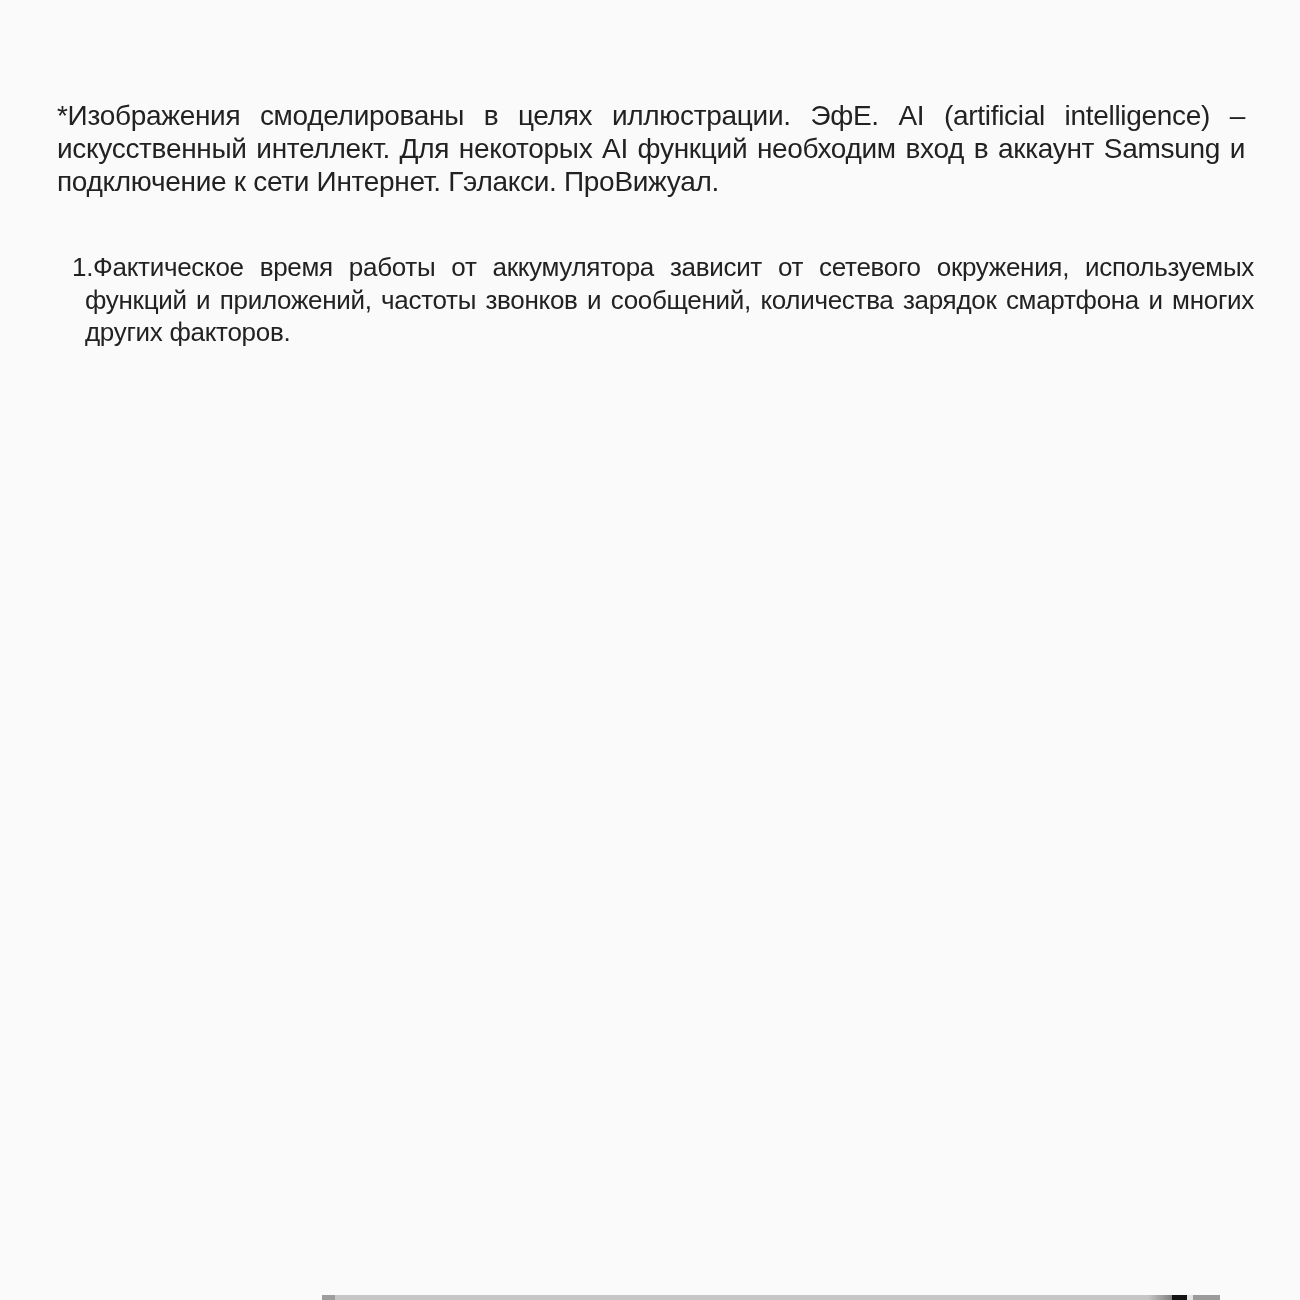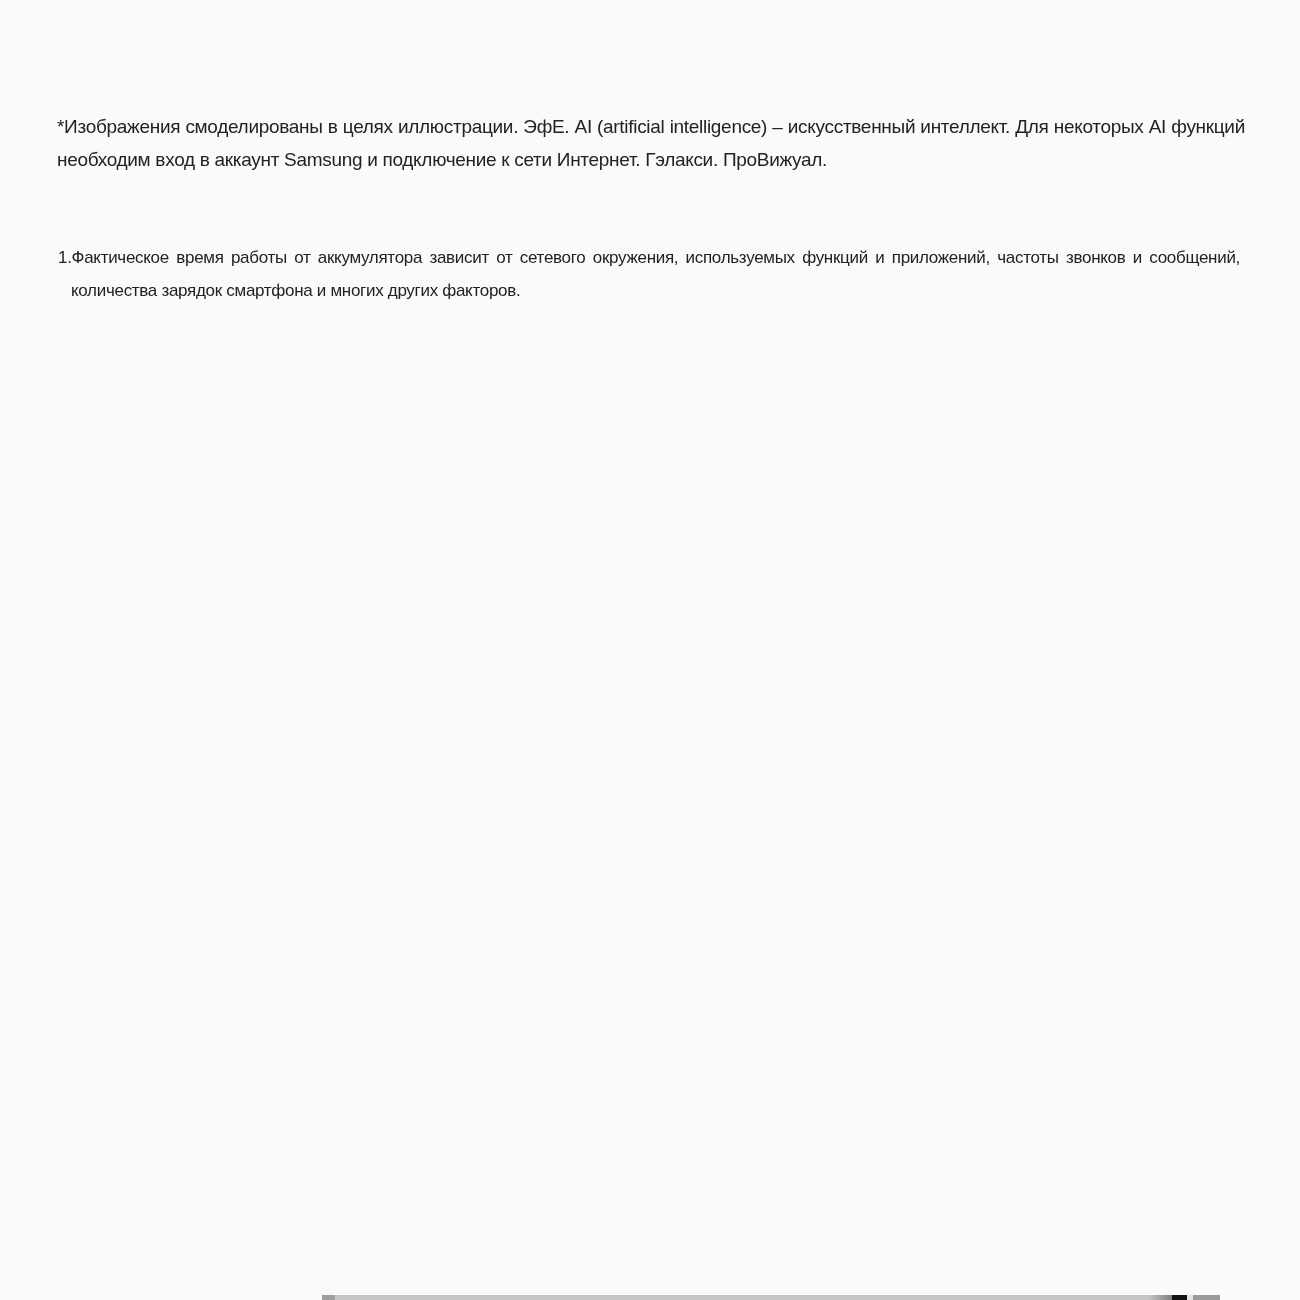--- a/index.html
+++ b/index.html
@@ -22,33 +22,33 @@
     height: 1300px;
     position: relative;
     overflow: hidden;
     background: var(--page-bg);
     font-family: "Liberation Sans", sans-serif;
     color: var(--text);
   }
   .disclaimer {
     position: absolute;
     left: 57px;
-    top: 92px;
+    top: 72px;
     width: 1188px;
-    font-size: 19px;
+    font-size: 28px;
     line-height: 32.8px;
     letter-spacing: -0.3px;
     text-align: justify;
   }
   .footnote {
     position: absolute;
-    left: 58px;
+    left: 72px;
     top: 225px;
     width: 1182px;
-    font-size: 17px;
+    font-size: 26px;
     line-height: 32.6px;
     letter-spacing: -0.3px;
     text-align: justify;
     padding-left: 13px;
     text-indent: -13px;
   }
   .scrollbar {
     position: absolute;
     left: 322px;
     top: 1295px;

